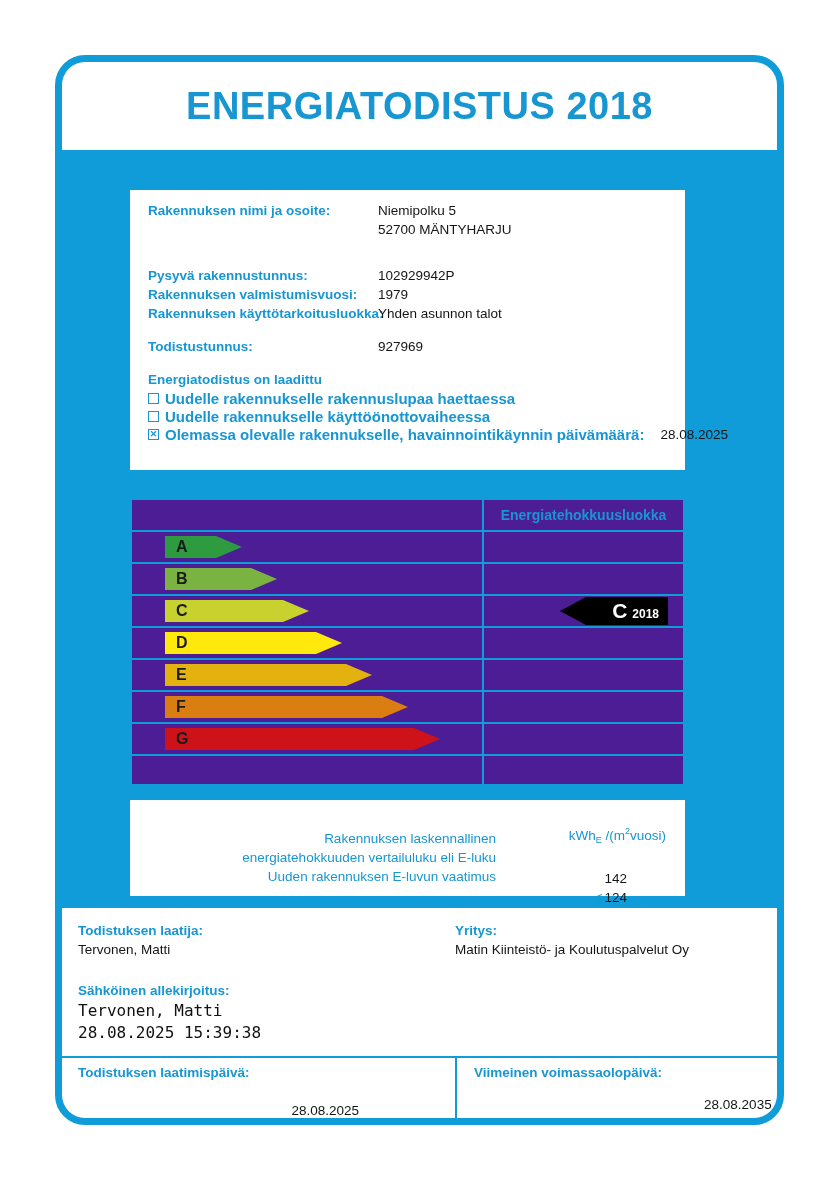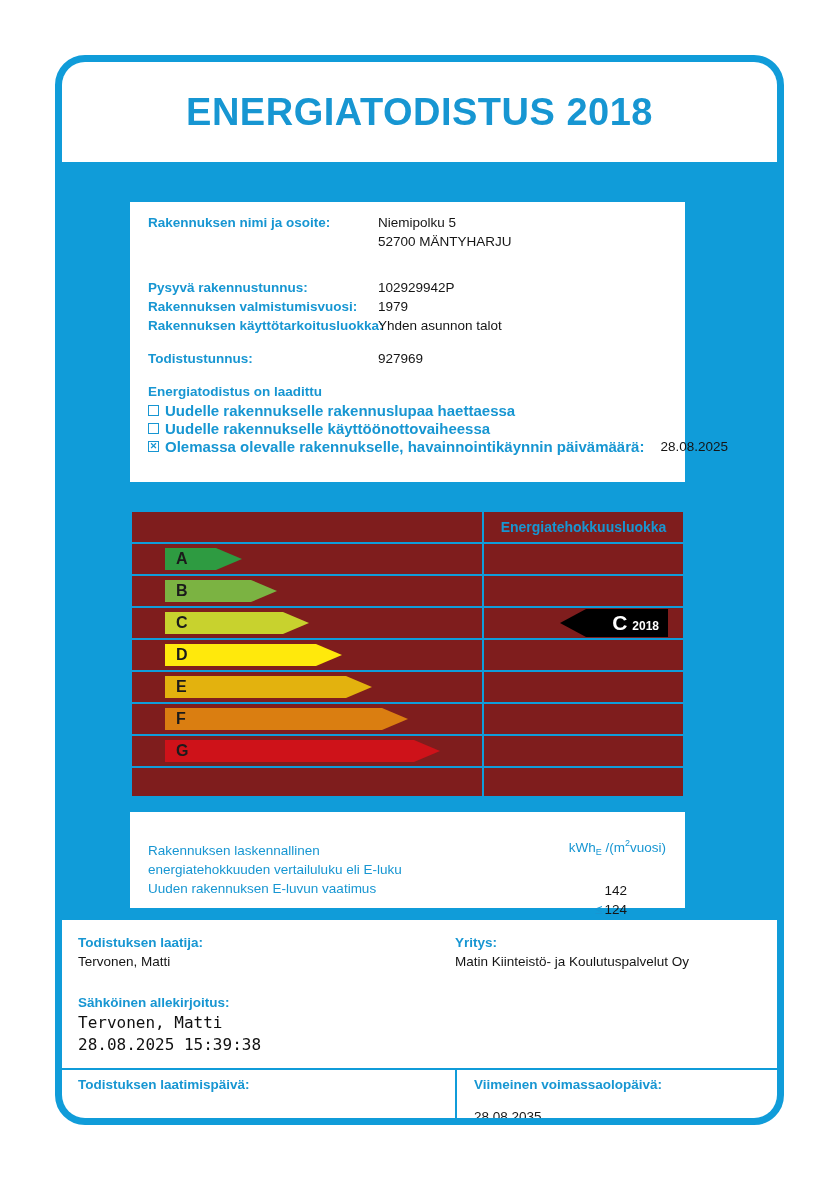--- a/index.html
+++ b/index.html
@@ -18,21 +18,21 @@
   .card {
     position: absolute; left: 55px; top: 55px;
     width: 729px; height: 1070px;
     border: 7px solid var(--cyan);
     border-radius: 30px;
     background: var(--cyan);
     overflow: hidden;
     display: flex; flex-direction: column;
   }
   .title-band {
-    height: 100px; background: #fff;
+    height: 88px; background: #fff;
     display: flex; align-items: center; justify-content: center;
     flex: 0 0 auto;
   }
   .title {
     font-size: 38px; font-weight: bold; color: var(--cyan-text);
     letter-spacing: 0.5px;
   }
   .body-cyan { position: relative; flex: 1; }
 
   
@@ -57,21 +57,21 @@
     display: inline-flex; align-items: center; justify-content: center;
     font-size: 9px; line-height: 9px; color: var(--cyan-text); font-weight: bold;
   }
   .opt-label { color: var(--cyan-text); font-weight: bold; font-size: 15px; }
   .opt-date { color: var(--ink); margin-left: 16px; font-size: 13.5px; }
 
   
   .chart-box {
     position: absolute; left: 68px; top: 348px;
     width: 555px; height: 288px;
-    background: #7f1d1d;
+    background: #4c1d95;
     border: 2px solid var(--cyan);
     display: flex; flex-direction: column; text-align: center;
   }
   .chart-row {
     display: grid; grid-template-columns: 350px 1fr;
     border-bottom: 2px solid var(--cyan);
     height: 32px; flex: 0 0 auto;
   }
   .chart-row.chart-empty { border-bottom: none; flex: 1 1 auto; height: auto; }
   .cell-left { display: flex; align-items: center; padding-left: 33px; }
@@ -101,21 +101,21 @@
 
   
   .eluku-box {
     position: absolute; left: 68px; top: 650px;
     width: 555px; height: 96px;
     background: #fff;
     padding: 10px 19px 0 18px;
     font-size: 13.5px; line-height: 19px;
   }
   .eluku-grid { display: grid; grid-template-columns: 1fr 170px; }
-  .eluku-labels { color: var(--cyan-text); padding-top: 19px; }
+  .eluku-labels { color: var(--cyan-text); padding-top: 19px; text-align: right; }
   .eluku-values { text-align: right; margin-top: 12px; }
   .unit-line { color: var(--cyan-text); }
   .unit-sub { font-size: 9px; vertical-align: sub; }
   .unit-sup { font-size: 9px; vertical-align: super; }
   .val-line { padding-right: 39px; color: var(--ink); }
   .val-line.blank { height: 19px; }
   .leq { color: var(--cyan-text); margin-right: 2px; }
 
   
   .bottom-white {
@@ -134,21 +134,21 @@
     font-family: "DejaVu Sans Mono", monospace;
     font-size: 16px; line-height: 22px; color: #111;
   }
   .dates-row {
     position: absolute; left: 0; top: 148px;
     width: 100%; height: 70px;
     border-top: 2px solid var(--cyan);
     display: grid; grid-template-columns: 393px 1fr;
     font-size: 13.5px;
   }
-  .date-cell { display: flex; flex-direction: column; padding: 7px 0 8px 16px; }
+  .date-cell { display: flex; flex-direction: row; padding: 7px 0 8px 16px; gap: 42px; }
   .date-cell.right { border-left: 2px solid var(--cyan); padding-left: 17px; padding-bottom: 14px; }
   .date-value { margin-top: auto; color: var(--ink); }
 </style>
 </head>
 <body>
 
 <div class="card">
 
   <div class="title-band">
     <div class="title">ENERGIATODISTUS 2018</div>

